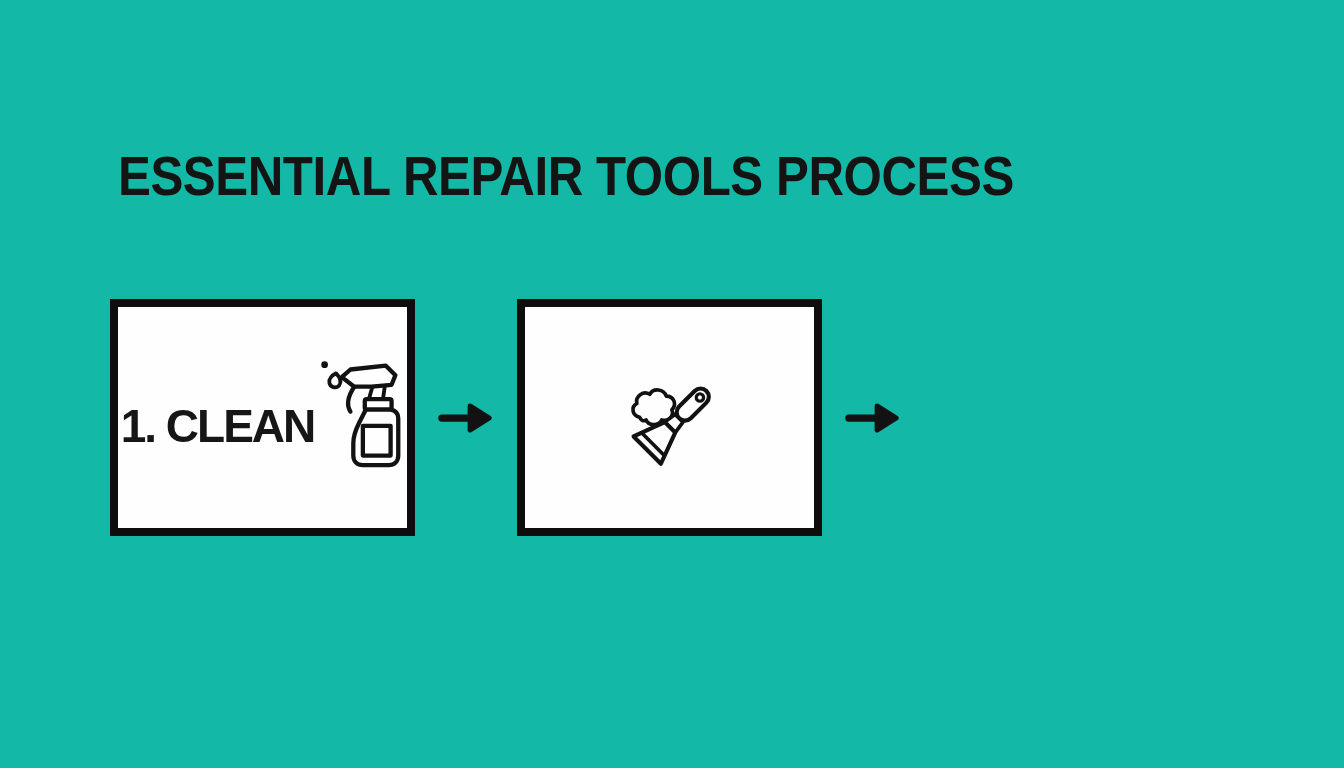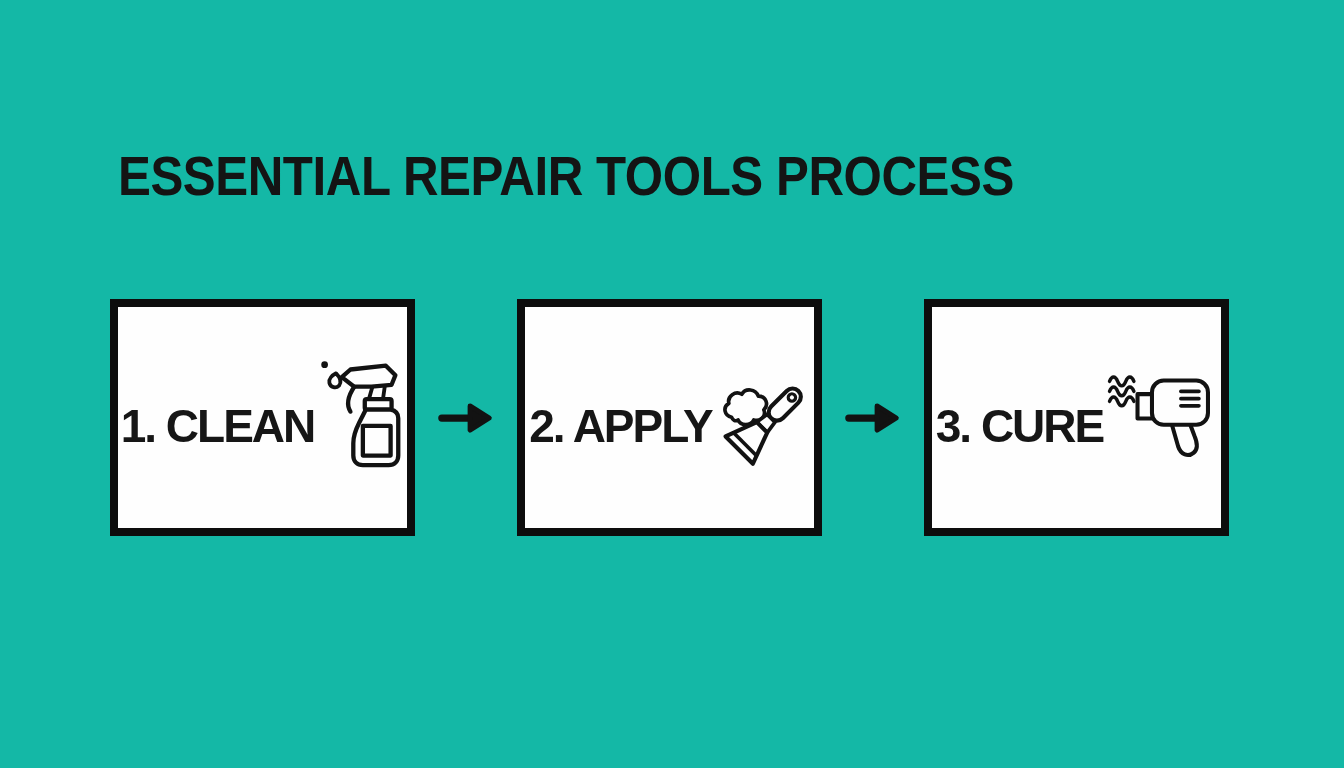--- a/index.html
+++ b/index.html
@@ -94,21 +94,20 @@
     <div class="arrow-cell">
       <span class="icon">
         <svg width="58" height="36" viewBox="0 0 72 44">
           <line x1="6" y1="22" x2="42" y2="22" stroke="#121212" stroke-width="9" stroke-linecap="round"></line>
           <polygon points="41,7 65,22 41,37" fill="#121212" stroke="#121212" stroke-width="6" stroke-linejoin="round"></polygon>
         </svg>
       </span>
     </div>
 
     <div class="step-box">
-      <span class="step-label">2. APPLY</span>
       <span class="icon icon-knife">
         <svg width="96" height="103" viewBox="0 0 104 112" fill="none" stroke="#121212" stroke-width="4.5" stroke-linejoin="round">
           <path d="M19,47 C11,45 9,36 16,32 C14,24 23,18 30,22 C34,15 45,16 48,24 C56,24 60,33 54,39 C57,46 50,52 43,50 C40,56 29,57 26,50 C23,52 20,50 19,47 Z" fill="#fefefe" stroke-width="4"></path>
           <g transform="rotate(45 52 58)">
             <rect x="43" y="2" width="18" height="42" rx="9" fill="#fefefe"></rect>
             <circle cx="52" cy="12" r="4" stroke-width="3.5"></circle>
             <path d="M46,44 L44,58 L60,58 L58,44 Z" fill="#fefefe" stroke-width="4"></path>
             <path d="M44,58 L31,93 L73,93 L60,58 Z" fill="#fefefe"></path>
             <line x1="34" y1="84" x2="70" y2="84" stroke-width="4"></line>
           </g>
@@ -118,35 +117,15 @@
 
     <div class="arrow-cell">
       <span class="icon">
         <svg width="58" height="36" viewBox="0 0 72 44">
           <line x1="6" y1="22" x2="42" y2="22" stroke="#121212" stroke-width="9" stroke-linecap="round"></line>
           <polygon points="41,7 65,22 41,37" fill="#121212" stroke="#121212" stroke-width="6" stroke-linejoin="round"></polygon>
         </svg>
       </span>
     </div>
 
-    <div class="step-box">
-      <span class="step-label">3. CURE</span>
-      <span class="icon icon-gun">
-        <svg width="112" height="94" viewBox="0 0 124 104" fill="none" stroke="#121212" stroke-width="4.5" stroke-linejoin="round">
-          <g stroke-width="3.8" stroke-linecap="round">
-            <path d="M5,16 c2.5,-6.5 6.5,-6.5 9,0 c2.5,6.5 6.5,6.5 9,0 c2.5,-6.5 6.5,-6.5 9,0"></path>
-            <path d="M5,27 c2.5,-6.5 6.5,-6.5 9,0 c2.5,6.5 6.5,6.5 9,0 c2.5,-6.5 6.5,-6.5 9,0"></path>
-            <path d="M5,38 c2.5,-6.5 6.5,-6.5 9,0 c2.5,6.5 6.5,6.5 9,0 c2.5,-6.5 6.5,-6.5 9,0"></path>
-          </g>
-          <path d="M73,60 L81,88 C84,97 92,100 98,95 C103,91 102,83 99,76 L93,60 Z" fill="#fefefe"></path>
-          <rect x="36" y="30" width="17" height="27" fill="#fefefe"></rect>
-          <rect x="52" y="15" width="62" height="49" rx="13" fill="#fefefe"></rect>
-          <g stroke-width="4" stroke-linecap="round">
-            <line x1="84" y1="27" x2="104" y2="27"></line>
-            <line x1="84" y1="35" x2="104" y2="35"></line>
-            <line x1="84" y1="43" x2="104" y2="43"></line>
-          </g>
-        </svg>
-      </span>
-    </div>
 
   </div>
 </div>
 
 </body></html>

